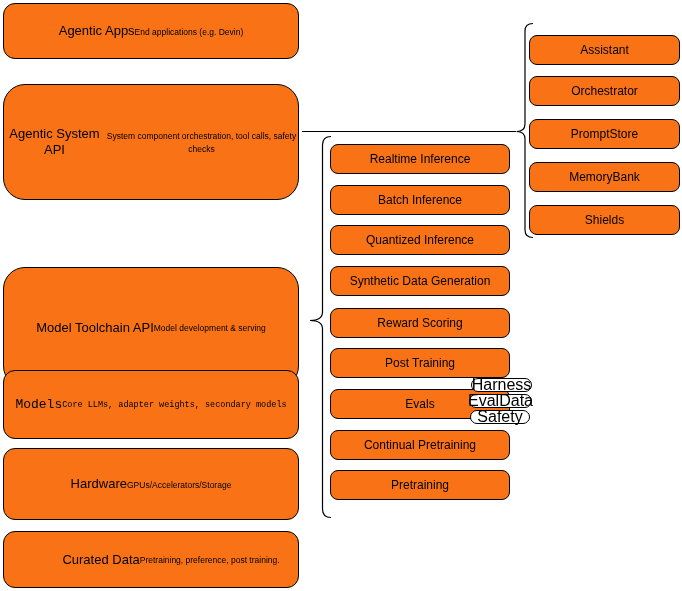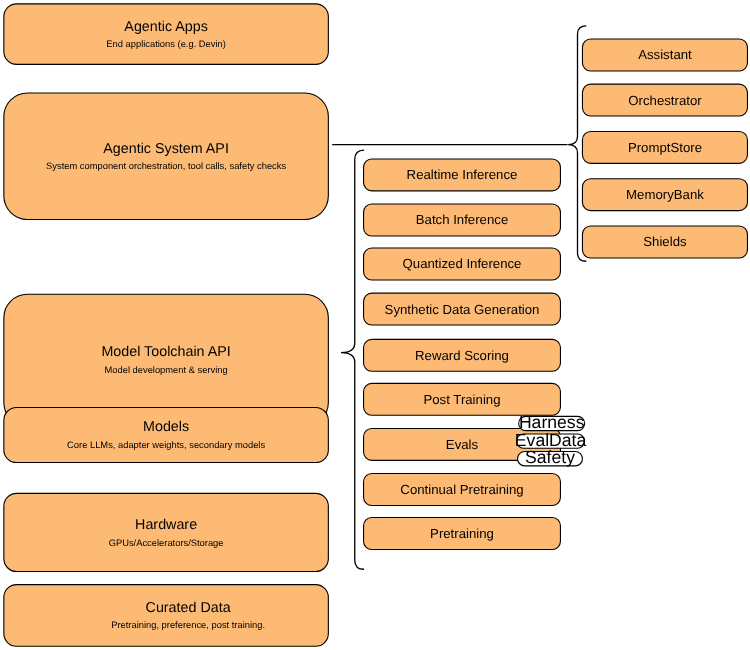--- a/index.html
+++ b/index.html
@@ -20,24 +20,24 @@
     position: absolute;
     left: 0;
     top: 0;
     width: 682px;
     height: 591px;
     pointer-events: none;
   }
   .node {
     position: absolute;
     box-sizing: border-box;
-    background: #fdba74;
+    background: #f97316;
     border: 1px solid #000000;
     display: flex;
-    flex-direction: column;
+    flex-direction: row;
     align-items: center;
     justify-content: center;
     text-align: center;
   }
   .lbox {
     left: 3px;
     width: 296px;
   }
   .lbox .title {
     font-size: 13px;
@@ -97,21 +97,21 @@
     <div class="subtitle">End applications (e.g. Devin)</div>
   </div>
   <div class="node lbox r22" style="top:84px;height:116px;">
     <div class="title">Agentic System API</div>
     <div class="subtitle">System component orchestration, tool calls, safety checks</div>
   </div>
   <div class="node lbox r22" style="top:223px;height:121px;margin-top:44px;">
     <div class="title">Model Toolchain API</div>
     <div class="subtitle">Model development &amp; serving</div>
   </div>
-  <div class="node lbox r12" style="top:370px;height:51px;">
+  <div class="node lbox r12" style="top:370px;height:69px;font-family:Liberation Mono, monospace;">
     <div class="title">Models</div>
     <div class="subtitle">Core LLMs, adapter weights, secondary models</div>
   </div>
   <div class="node lbox r12" style="top:448px;height:72px;">
     <div class="title">Hardware</div>
     <div class="subtitle">GPUs/Accelerators/Storage</div>
   </div>
   <div class="node lbox r12" style="top:531px;height:57px;padding-left:40px;">
     <div class="title">Curated Data</div>
     <div class="subtitle">Pretraining, preference, post training.</div>

